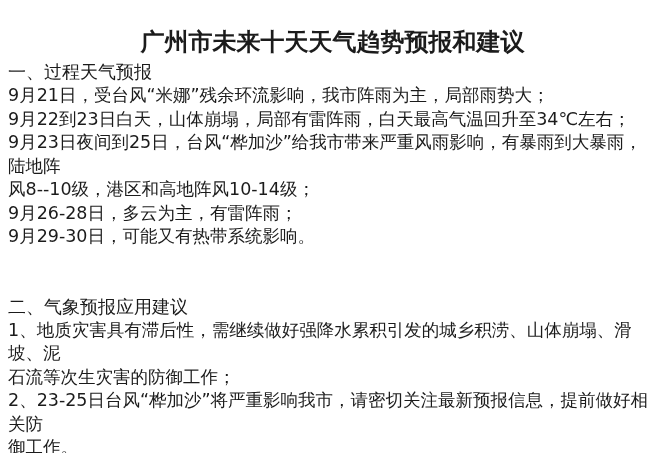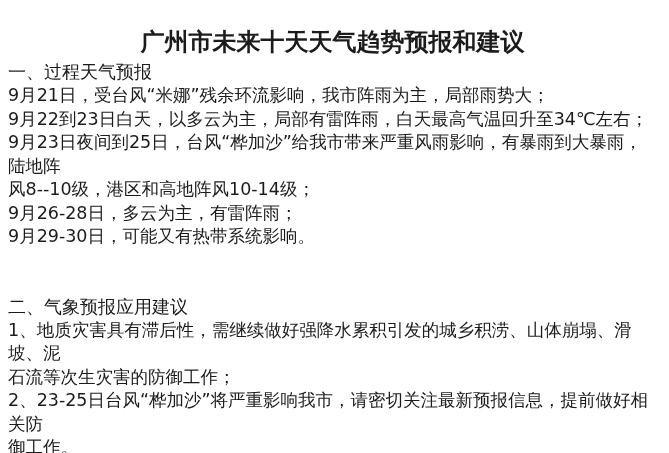--- a/index.html
+++ b/index.html
@@ -46,21 +46,21 @@
 </head>
 <body>
 
 <div class="doc">
 
   <h1 class="title">广州市未来十天天气趋势预报和建议</h1>
 
   <section>
     <div class="heading">一、过程天气预报</div>
     <div class="body-text">9月21日，受台风“米娜”残余环流影响，我市阵雨为主，局部雨势大；
-9月22到23日白天，以多云为主，局部有雷阵雨，白天最高气温回升至34℃左右；
+9月22到23日白天，山体崩塌，局部有雷阵雨，白天最高气温回升至34℃左右；
 9月23日夜间到25日，台风“桦加沙”给我市带来严重风雨影响，有暴雨到大暴雨，陆地阵
 风8--10级，港区和高地阵风10-14级；
 9月26-28日，多云为主，有雷阵雨；
 9月29-30日，可能又有热带系统影响。</div>
   </section>
 
   <div class="section-gap"></div>
 
   <section>
     <div class="heading">二、气象预报应用建议</div>

